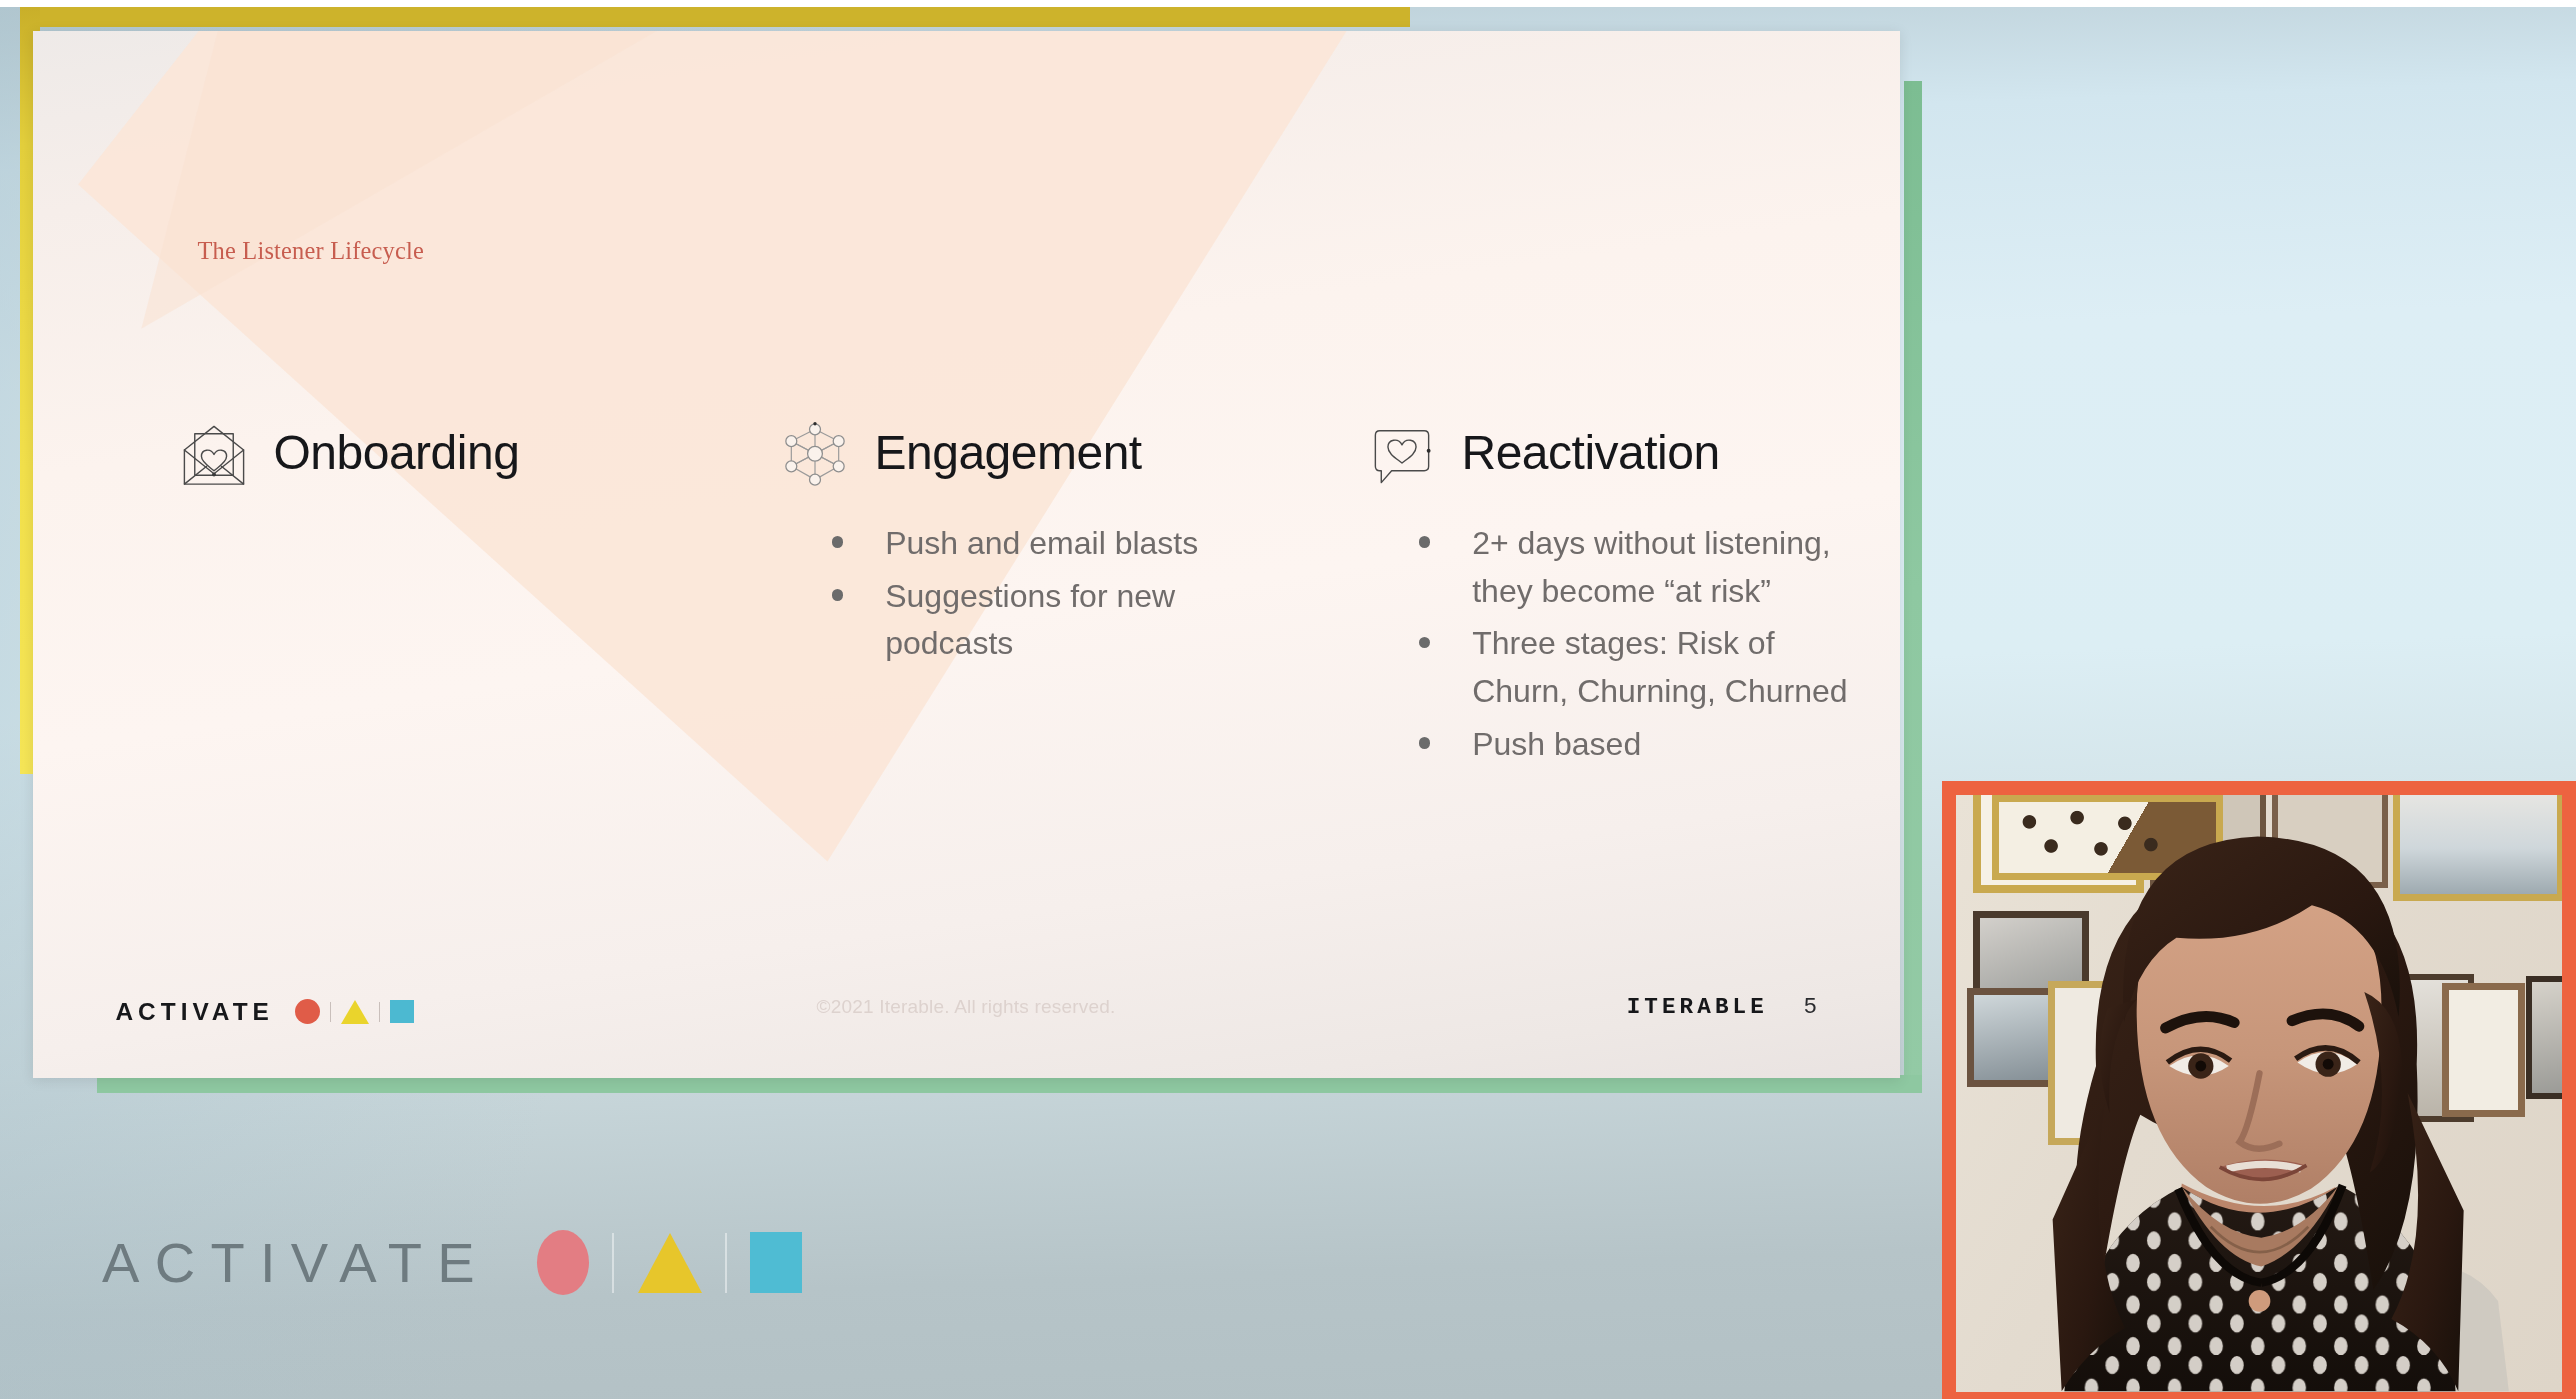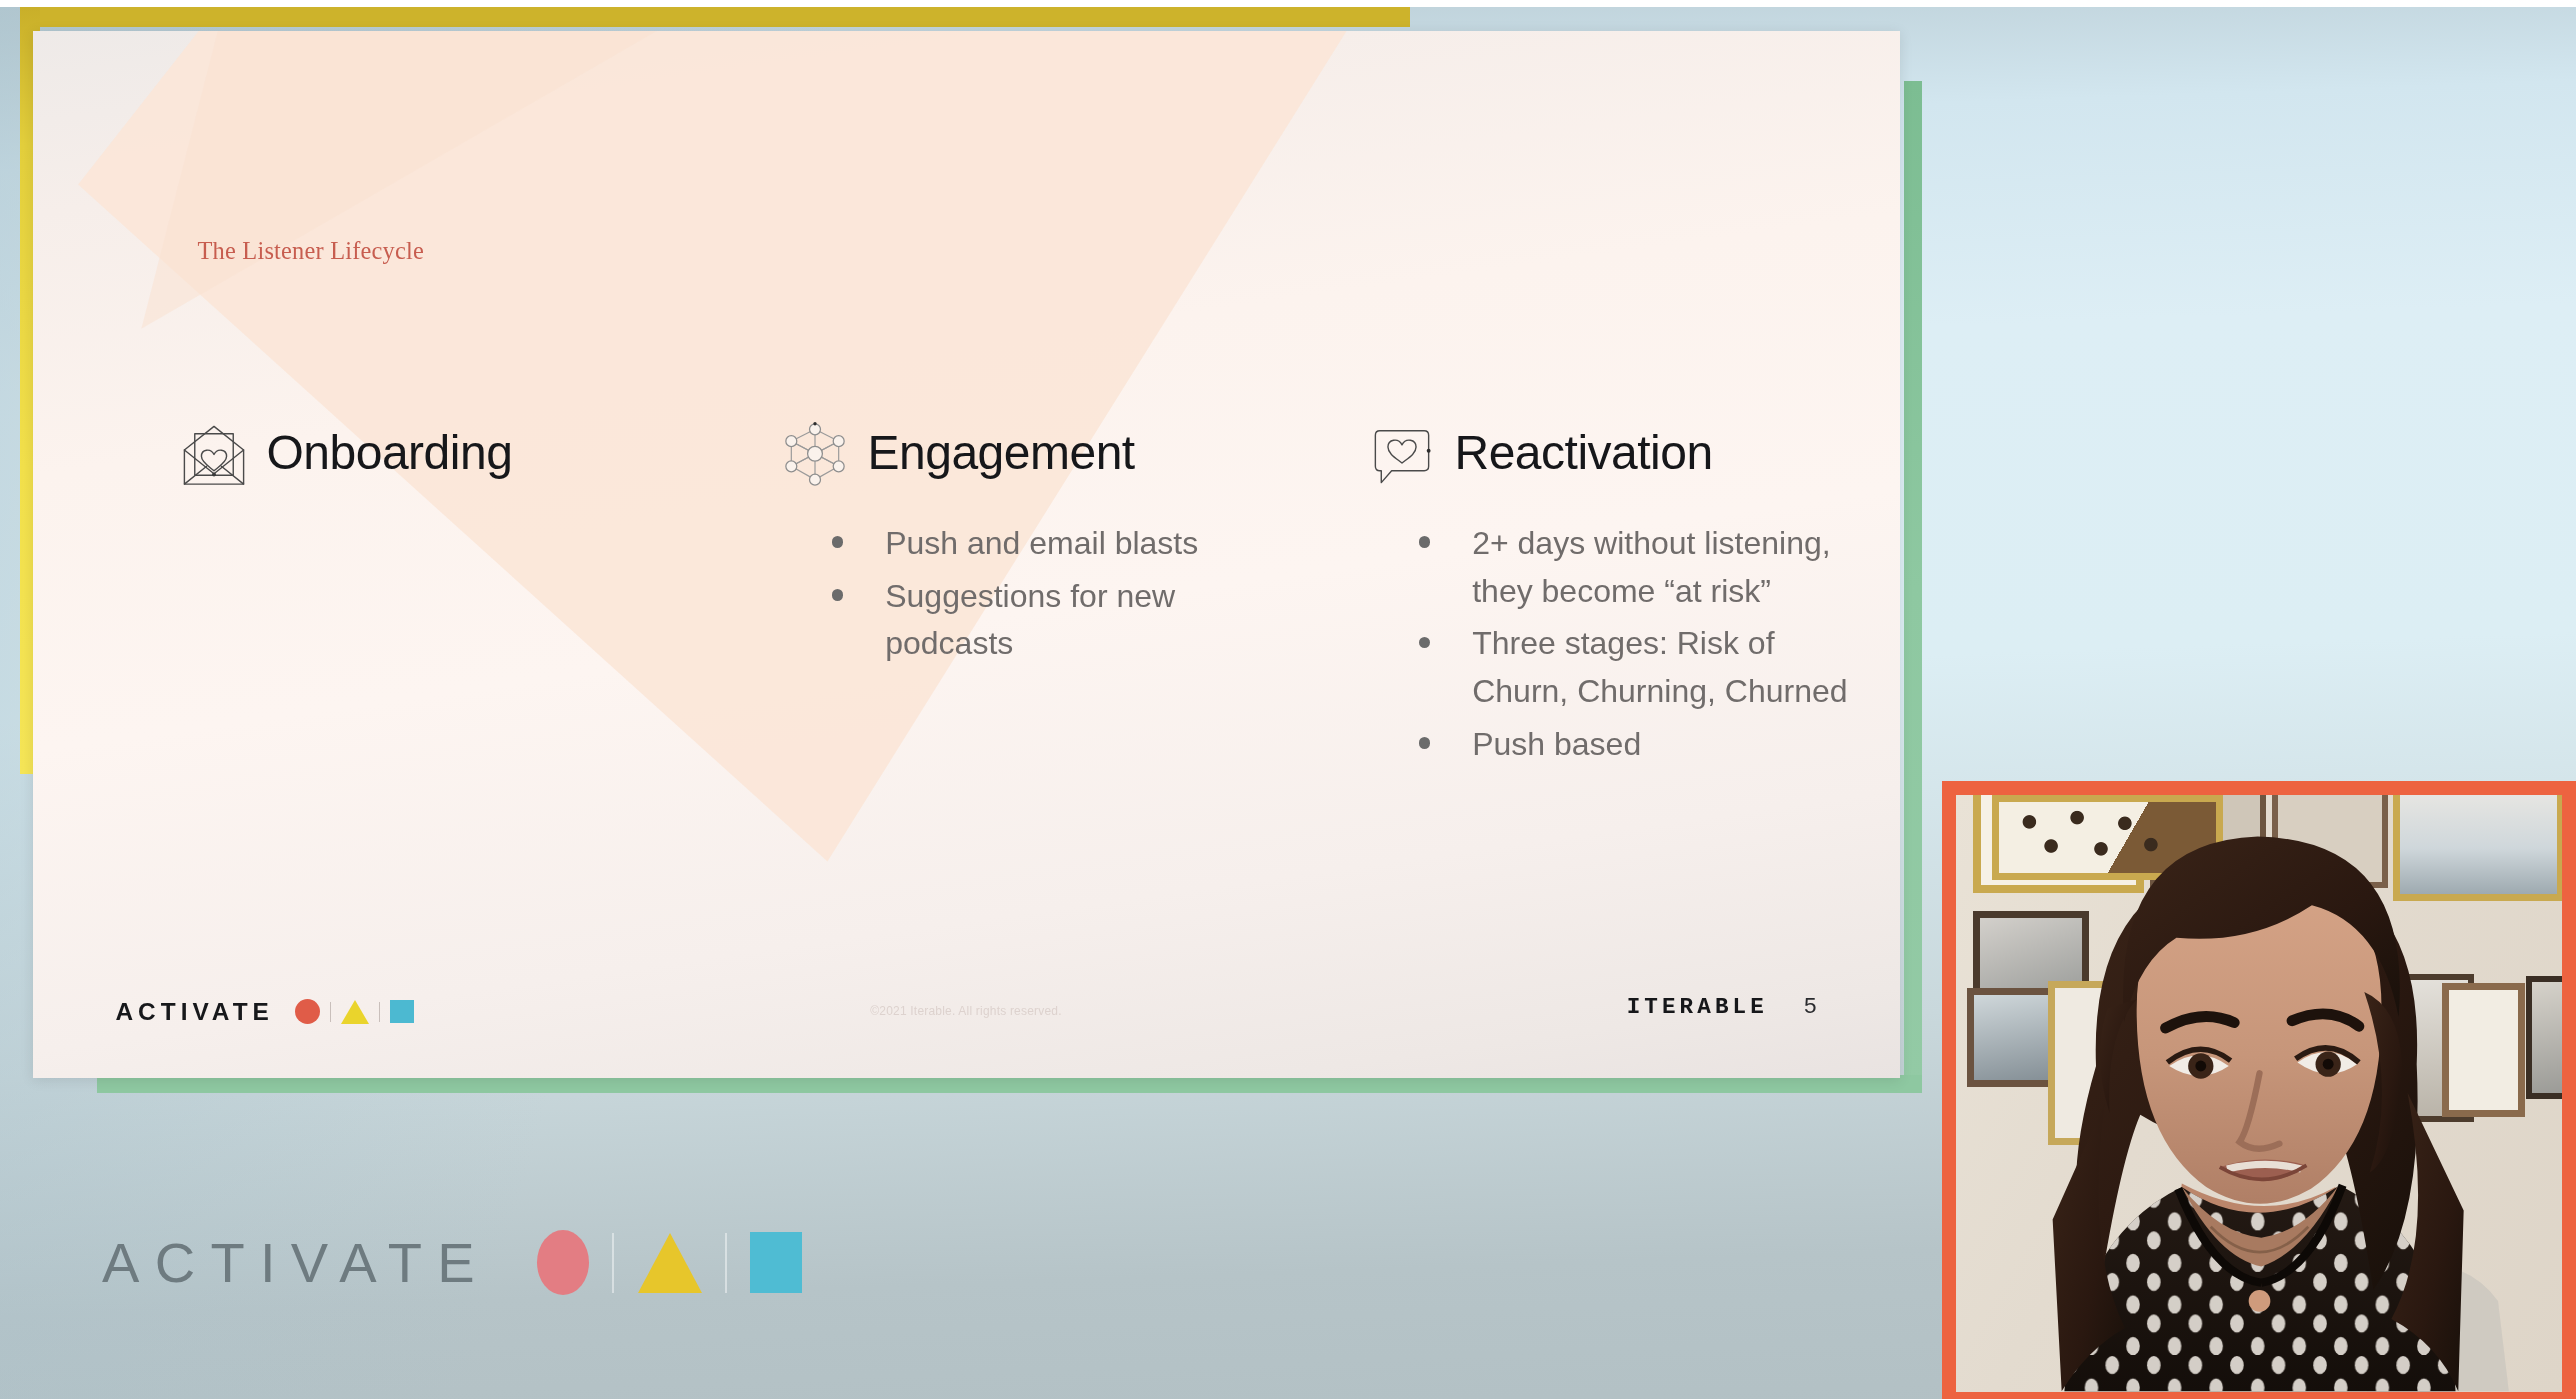--- a/index.html
+++ b/index.html
@@ -94,21 +94,21 @@
     display:flex;
   }
   .column { position:relative; }
   #col-onboarding  { margin-left:144px;  width:560px; }
   #col-engagement  { margin-left:41px;   width:542px; }
   #col-reactivation{ margin-left:45px;   width:505px; }
 
   .col-head {
     display:flex;
     align-items:center;
-    gap:16px;
+    gap:23px;
     height:87px;
   }
   .col-icon { flex:0 0 auto; width:74px; height:74px; display:block; }
   .col-icon svg { display:block; width:100%; height:100%; }
   .col-title {
     font-size:48px;
     font-weight:400;
     color:#16171a;
     letter-spacing:-0.5px;
     line-height:1;
@@ -160,21 +160,21 @@
     border-left:14.4px solid transparent;
     border-right:14.4px solid transparent;
     border-bottom:24.4px solid #ead42c;
   }
   .mini-square { width:23.5px;height:23.5px;background:#4cb9d1; }
 
   #footer-copyright {
     position:absolute;
     left:50%; transform:translateX(-50%);
     bottom:60px;
-    font-size:12px;
+    font-size:19px;
     color:#ddd2ce;
     letter-spacing:0.2px;
     white-space:nowrap;
   }
   #footer-right {
     position:absolute;
     right:83px; bottom:58px;
     display:flex; align-items:baseline; gap:36px;
   }
   #footer-brand {

